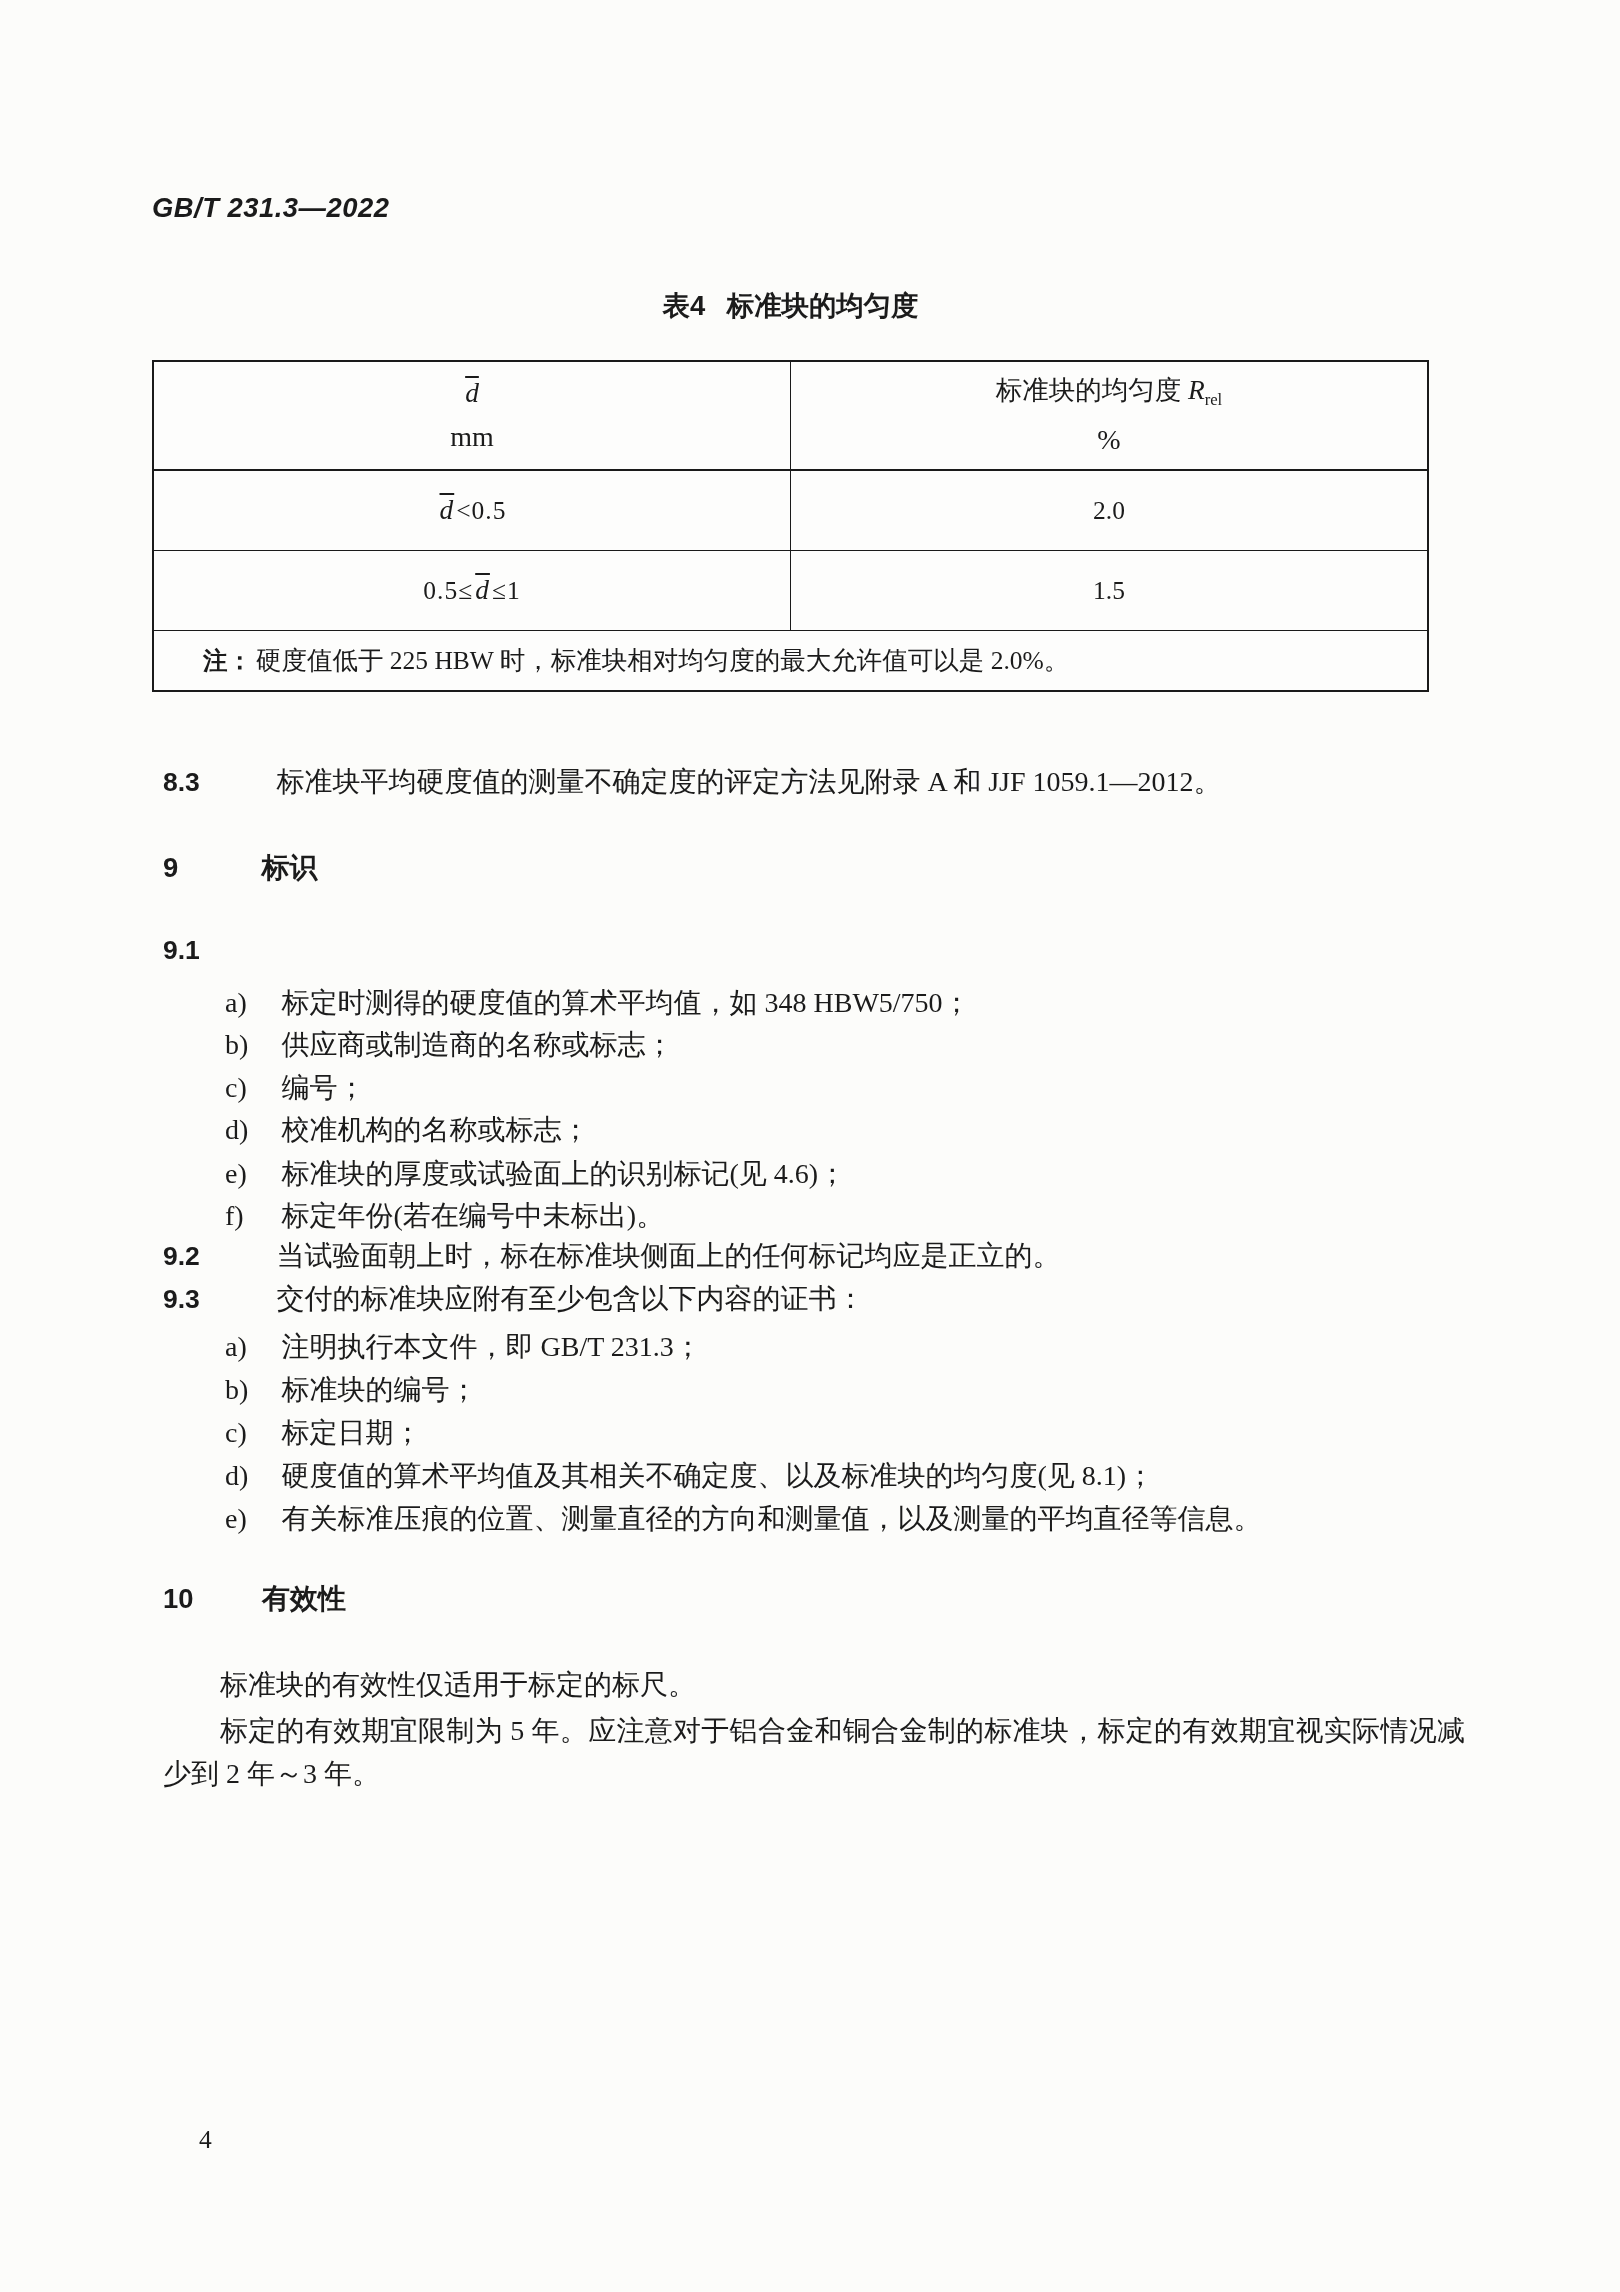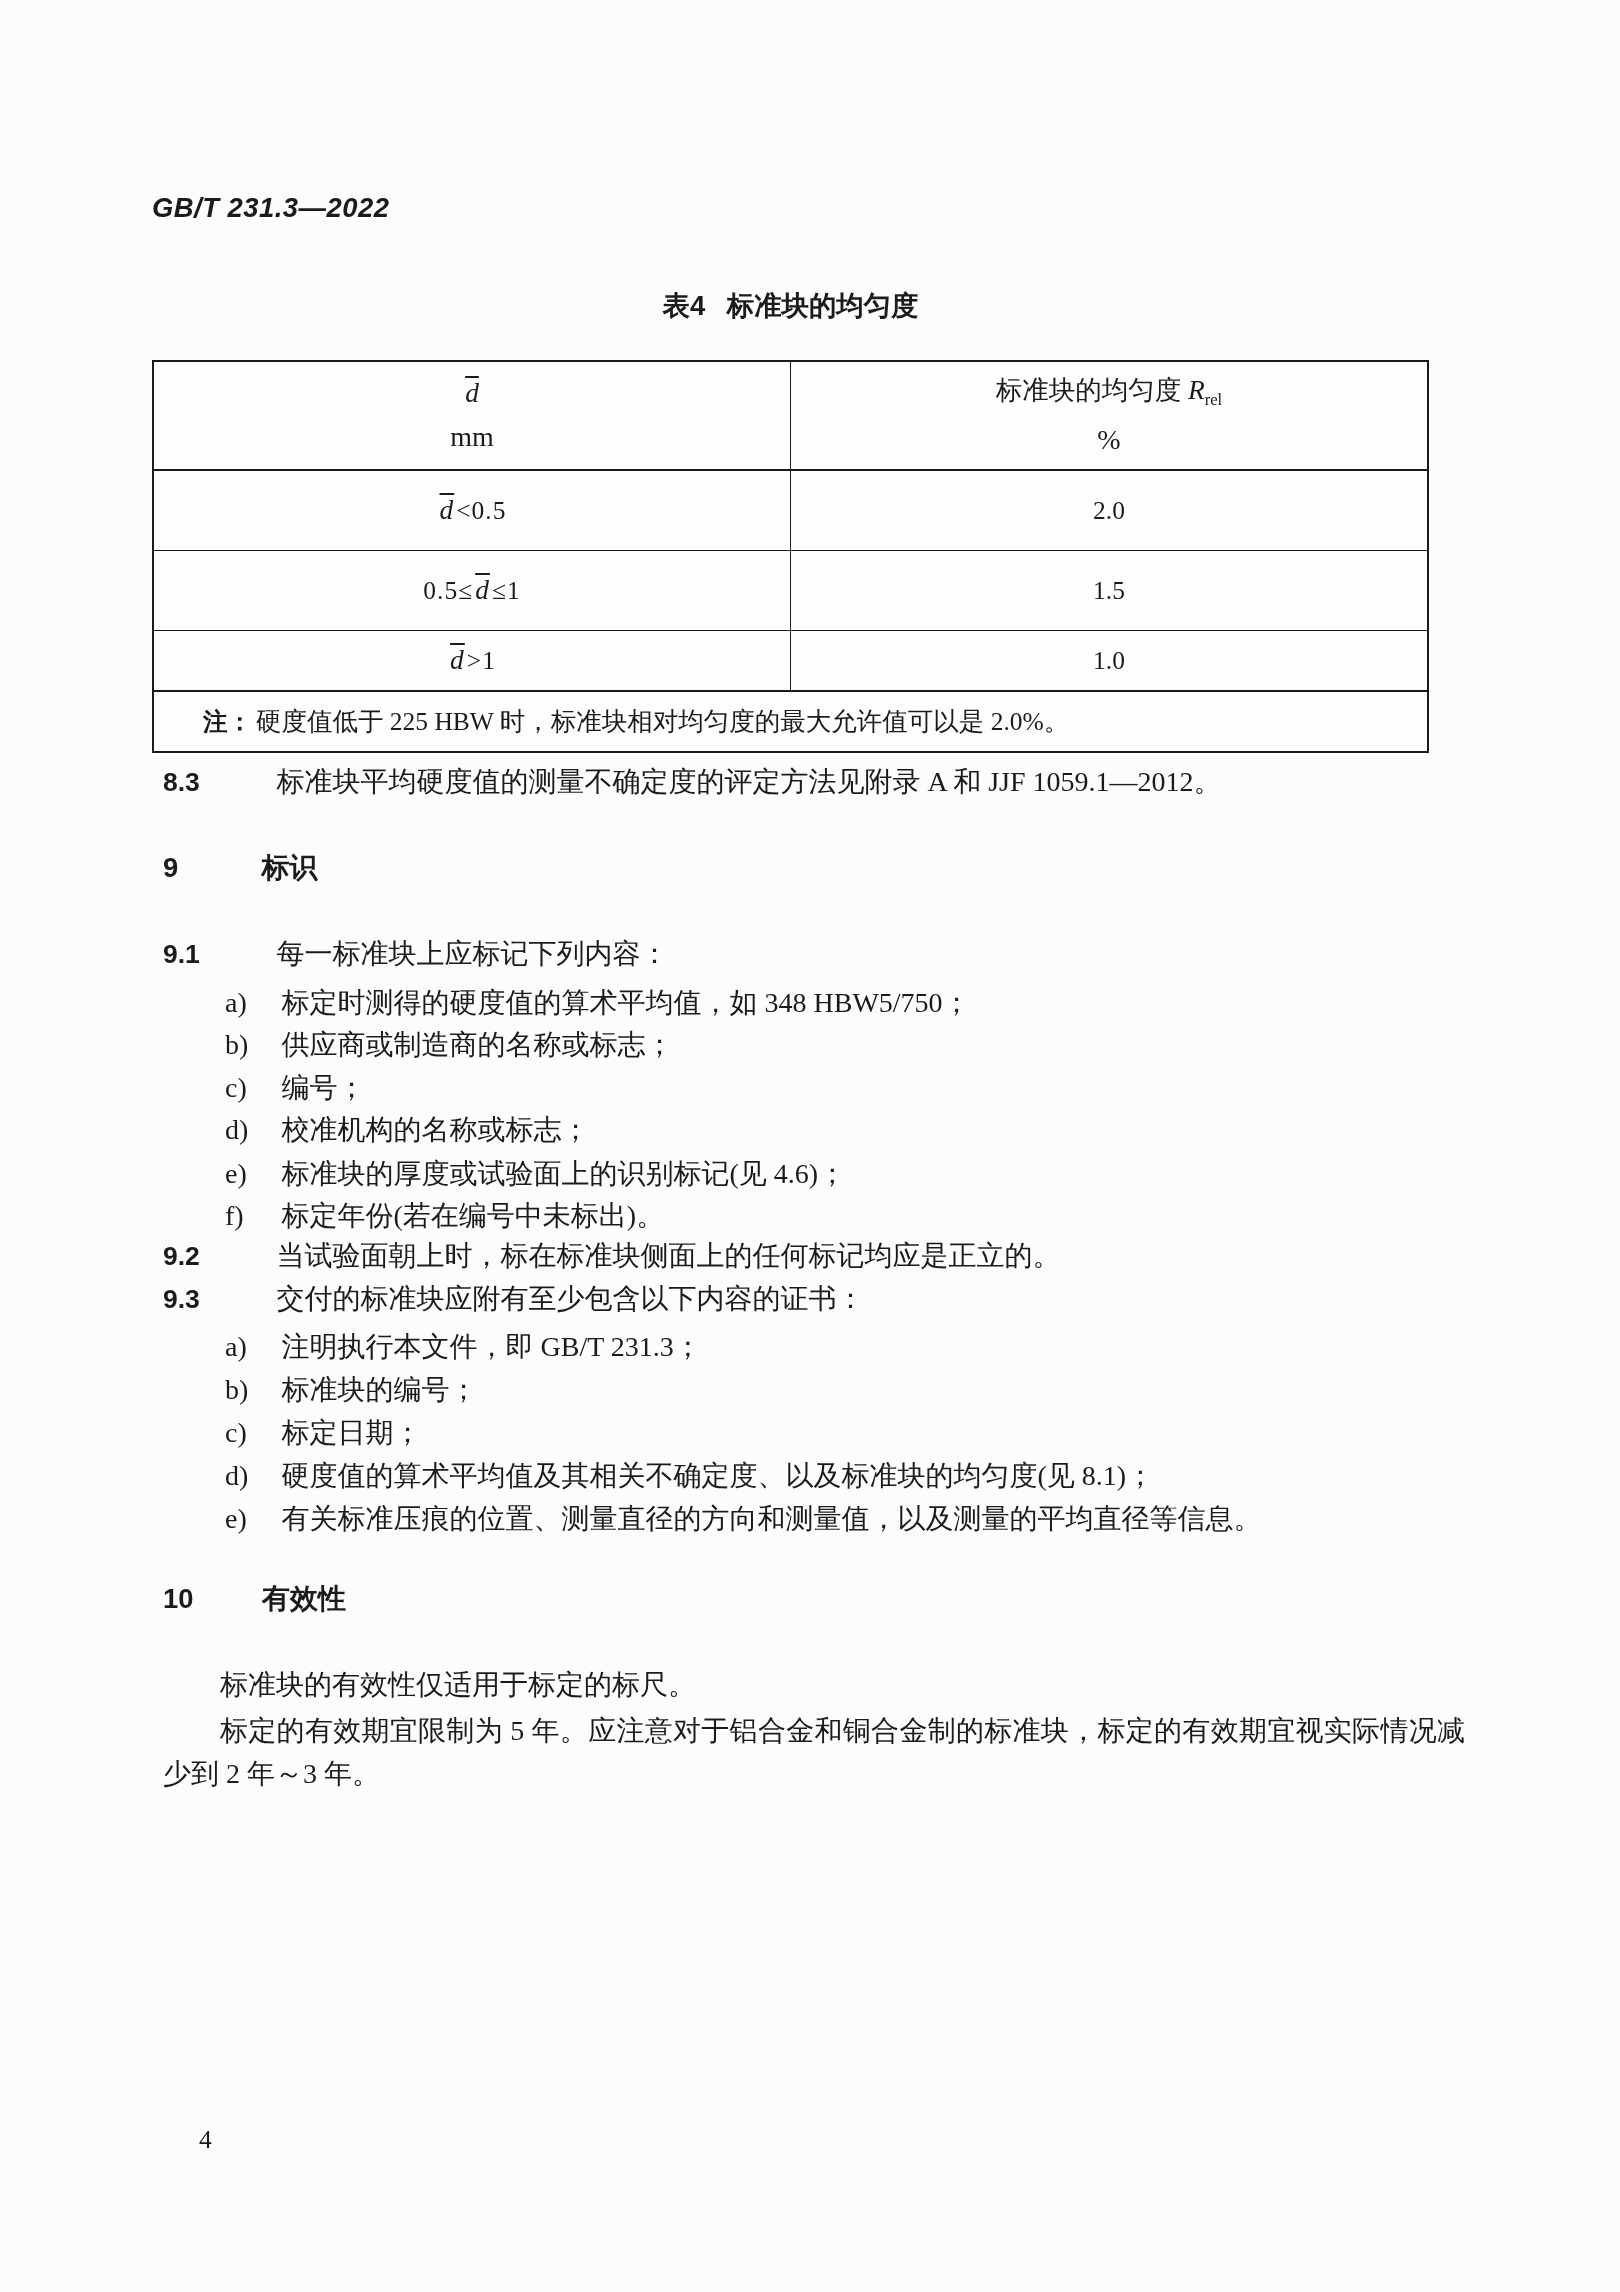--- a/index.html
+++ b/index.html
@@ -117,48 +117,39 @@
 
     <div class="trow tdata">
       <div class="tcell c1">
         <span class="expr"><span>0.5≤</span><span class="dbar">d</span><span>≤1</span></span>
       </div>
       <div class="tcell c2">
         <span class="val">1.5</span>
       </div>
     </div>
 
-    <div class="trow tdata last">
-      <div class="tcell c1">
-        <span class="expr"><span></span><span class="dbar">d</span><span>&gt;1</span></span>
-      </div>
-      <div class="tcell c2">
-        <span class="val">1.0</span>
-      </div>
-    </div>
 
     <div class="tnote">
       <span class="nlabel">注：</span>
       <span>硬度值低于 225 HBW 时，标准块相对均匀度的最大允许值可以是 2.0%。</span>
     </div>
   </div>
 
   <div class="abs cl" style="left:163px; top:763px;">
     <span class="cnum">8.3</span>
     <span>标准块平均硬度值的测量不确定度的评定方法见附录 A 和 JJF 1059.1—2012。</span>
   </div>
 
   <div class="abs cl heading" style="left:163px; top:849px;">
     <span class="cnum">9</span>
     <span>标识</span>
   </div>
 
   <div class="abs cl" style="left:163px; top:935px;">
     <span class="cnum">9.1</span>
-    <span>每一标准块上应标记下列内容：</span>
   </div>
 
   <div class="abs li" style="left:225px; top:984px;">
     <span class="marker">a)</span>
     <span>标定时测得的硬度值的算术平均值，如 348 HBW5/750；</span>
   </div>
   <div class="abs li" style="left:225px; top:1026px;">
     <span class="marker">b)</span>
     <span>供应商或制造商的名称或标志；</span>
   </div>

